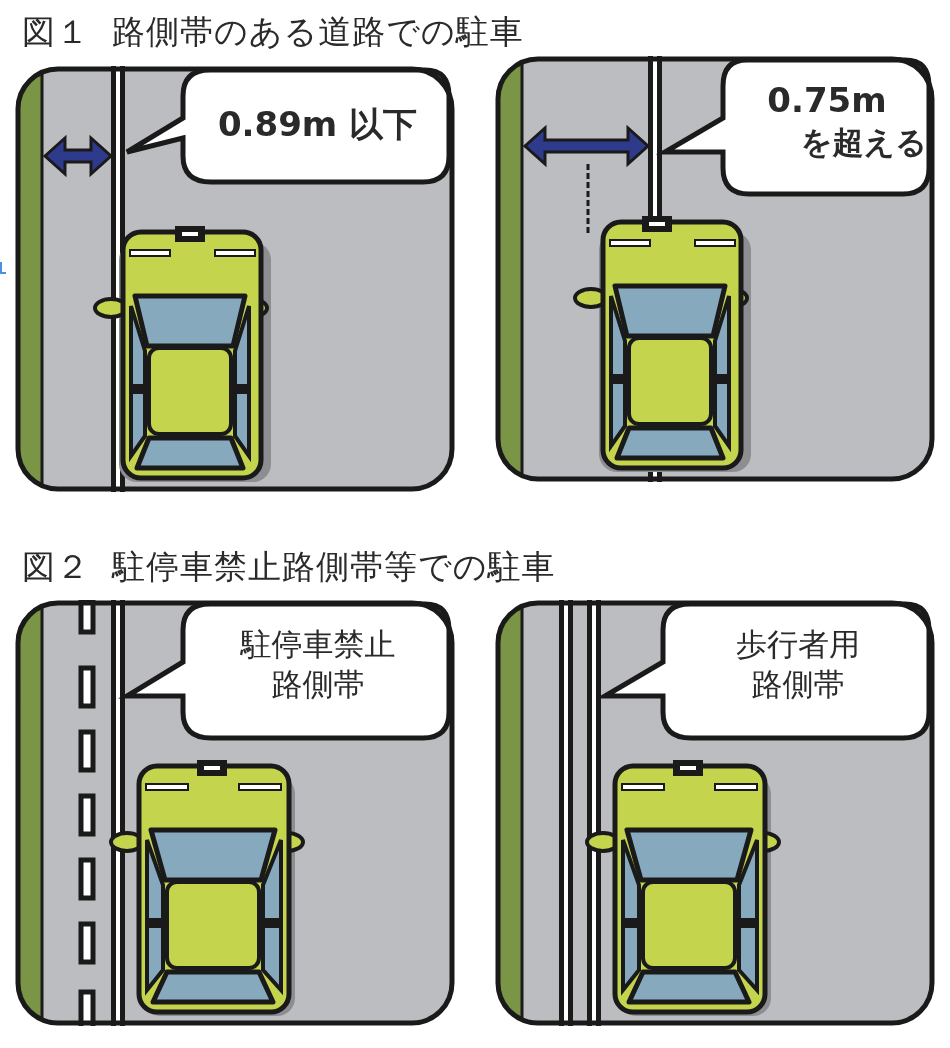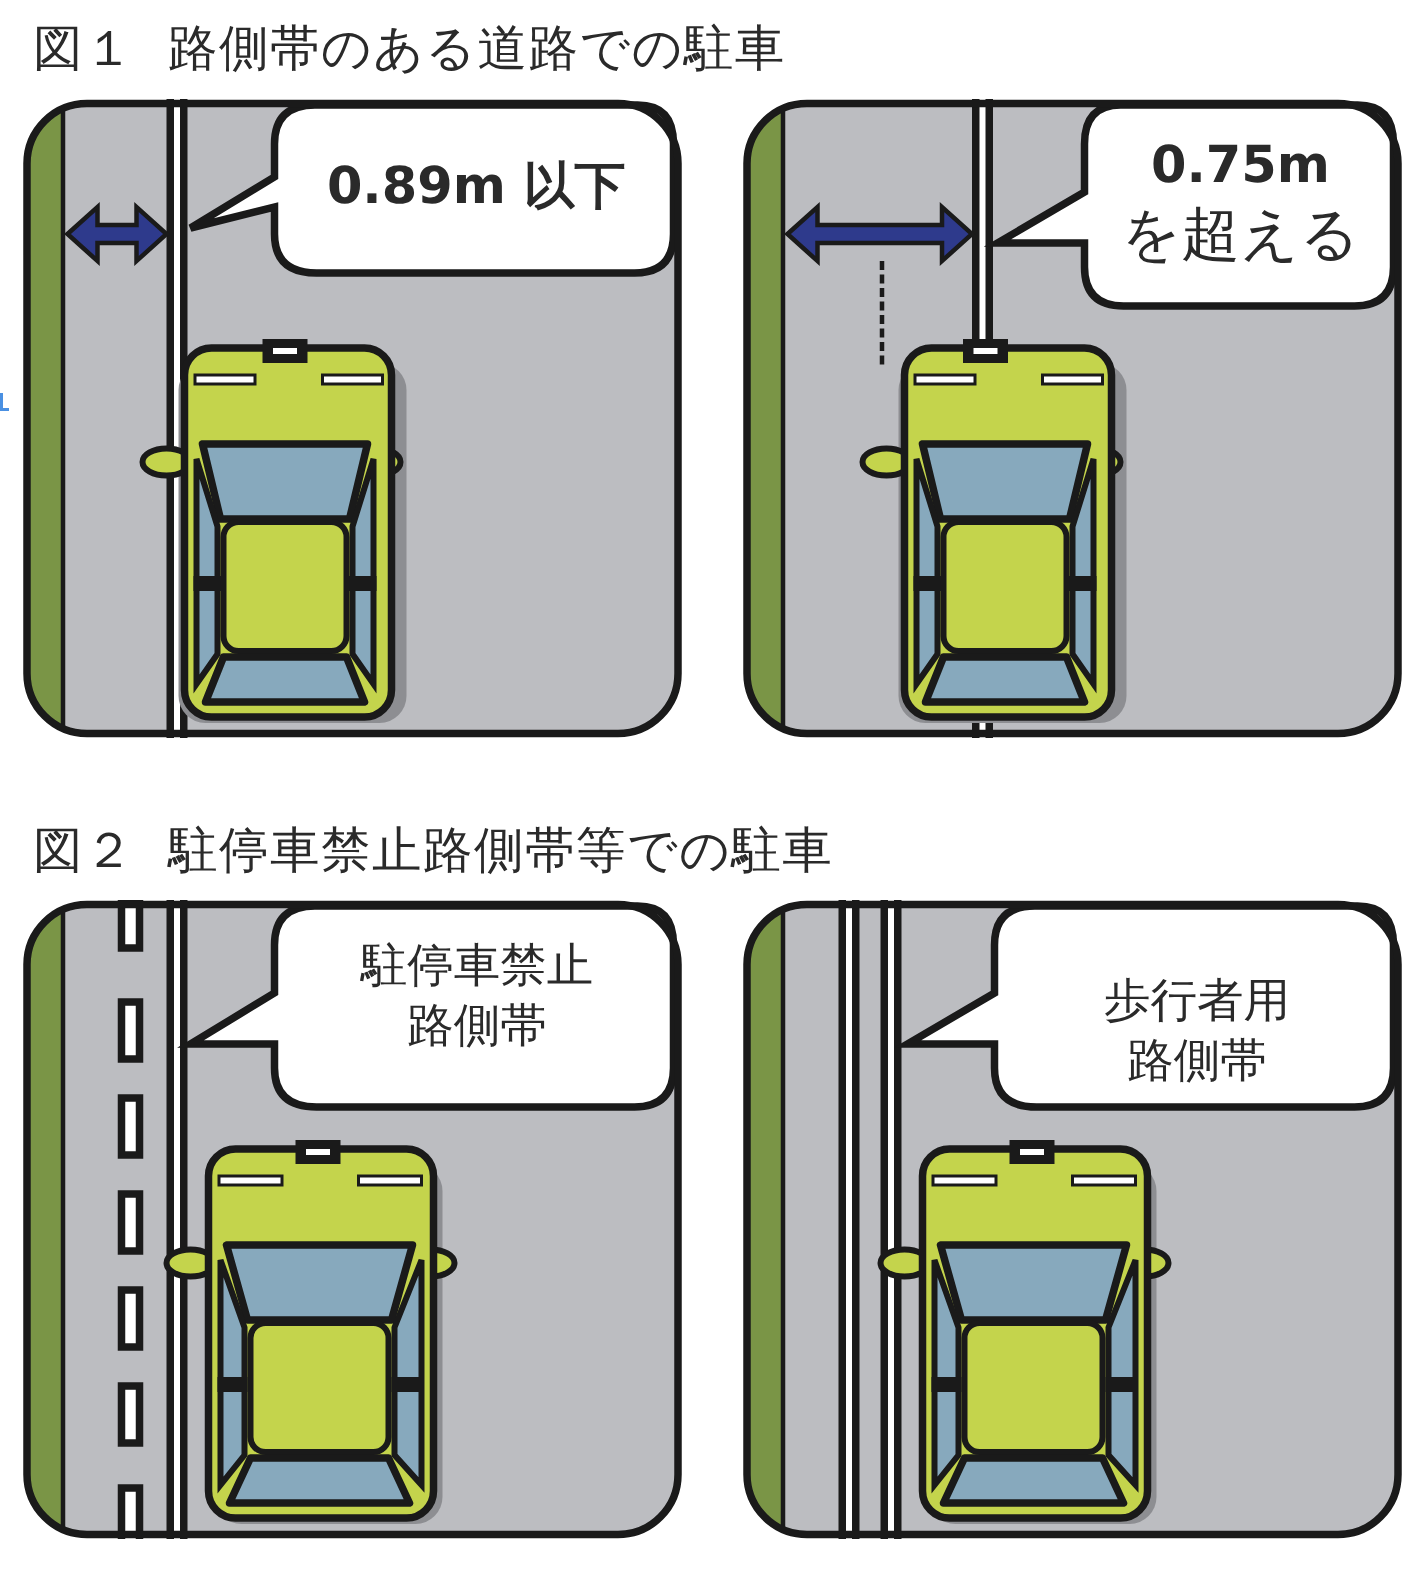--- a/index.html
+++ b/index.html
@@ -64,21 +64,21 @@
     </g>
 
     <path d="M195,4 L410,4 Q434,4 434,30 L434,90 Q434,116 408,116 L196,116 Q168,116 168,90 L168,72 L112,86 L168,52 L168,30 Q168,4 195,4 Z" fill="#ffffff" stroke="#1a1a1a" stroke-width="5"></path>
     <rect x="3" y="3" width="434" height="420" rx="40" fill="none" stroke="#1a1a1a" stroke-width="5"></rect>
   </svg>
   <div class="bubble-text" style="left:175px; top:36px; width:255px; font-size:34px;">
     <div>0.89m 以下</div>
   </div>
 </div>
 
-<div class="panel" style="left:495px; top:66px;">
+<div class="panel" style="left:495px; top:56px;">
   <svg width="440" height="426" viewBox="0 0 440 426">
     <defs>
       <clipPath id="c2">
           <rect x="3" y="3" width="434" height="420" rx="40"></rect>
         </clipPath>
     </defs>
     <g clip-path="url(#c2)">
       <rect x="0" y="0" width="440" height="426" fill="#bcbdc1"></rect>
       <rect x="0" y="0" width="27" height="426" fill="#7a9546"></rect>
       <line x1="27" y1="0" x2="27" y2="426" stroke="#1a1a1a" stroke-width="3"></line>
@@ -105,21 +105,21 @@
       <rect x="134" y="282" width="82" height="86" rx="10" fill="#c4d44c" stroke="#1a1a1a" stroke-width="4"></rect>
       <path d="M134,372 L216,372 L228,402 L122,402 Z" fill="#87a9bd" stroke="#1a1a1a" stroke-width="5" stroke-linejoin="round"></path>
       <rect x="114" y="318" width="20" height="10" fill="#1a1a1a"></rect>
       <rect x="216" y="318" width="20" height="10" fill="#1a1a1a"></rect>
     </g>
     <path d="M252,4 L410,4 Q434,4 434,30 L434,112 Q434,138 408,138 L254,138 Q228,138 228,112 L228,96 L170,96 L228,62 L228,30 Q228,4 252,4 Z" fill="#ffffff" stroke="#1a1a1a" stroke-width="5"></path>
     <rect x="3" y="3" width="434" height="420" rx="40" fill="none" stroke="#1a1a1a" stroke-width="5"></rect>
   </svg>
   <div class="bubble-text" style="left:232px; top:22px; width:200px; font-size:34px;">
     <div>0.75m</div>
-    <div style="font-weight:normal; font-size:39px;">を超える</div>
+    <div style="font-weight:bold; font-size:31px;text-align:right;">を超える</div>
   </div>
 </div>
 
 <div class="fig-title" style="top:545px;">
   <span class="num">図２</span><span>駐停車禁止路側帯等での駐車</span>
 </div>
 
 <div class="panel" style="left:15px; top:600px;">
   <svg width="440" height="426" viewBox="0 0 440 426">
     <defs>
@@ -202,17 +202,17 @@
       <path d="M116,240 L132,285 L132,370 L116,390 Z" fill="#87a9bd" stroke="#1a1a1a" stroke-width="4"></path>
       <path d="M250,240 L232,285 L232,370 L250,390 Z" fill="#87a9bd" stroke="#1a1a1a" stroke-width="4"></path>
       <rect x="136" y="282" width="92" height="86" rx="10" fill="#c4d44c" stroke="#1a1a1a" stroke-width="4"></rect>
       <path d="M136,372 L228,372 L242,402 L122,402 Z" fill="#87a9bd" stroke="#1a1a1a" stroke-width="5" stroke-linejoin="round"></path>
       <rect x="114" y="318" width="20" height="10" fill="#1a1a1a"></rect>
       <rect x="230" y="318" width="20" height="10" fill="#1a1a1a"></rect>
     </g>
     <path d="M195,4 L410,4 Q434,4 434,30 L434,112 Q434,138 408,138 L196,138 Q168,138 168,112 L168,96 L110,96 L168,62 L168,30 Q168,4 195,4 Z" fill="#ffffff" stroke="#1a1a1a" stroke-width="5"></path>
     <rect x="3" y="3" width="434" height="420" rx="40" fill="none" stroke="#1a1a1a" stroke-width="5"></rect>
   </svg>
-  <div class="bubble-text" style="left:172px; top:24px; width:262px; font-size:31px; font-weight:normal;margin-top:23px;">
+  <div class="bubble-text" style="left:172px; top:24px; width:262px; font-size:31px; font-weight:normal;">
     <div>歩行者用</div>
     <div>路側帯</div>
   </div>
 </div>
 
 </body></html>

